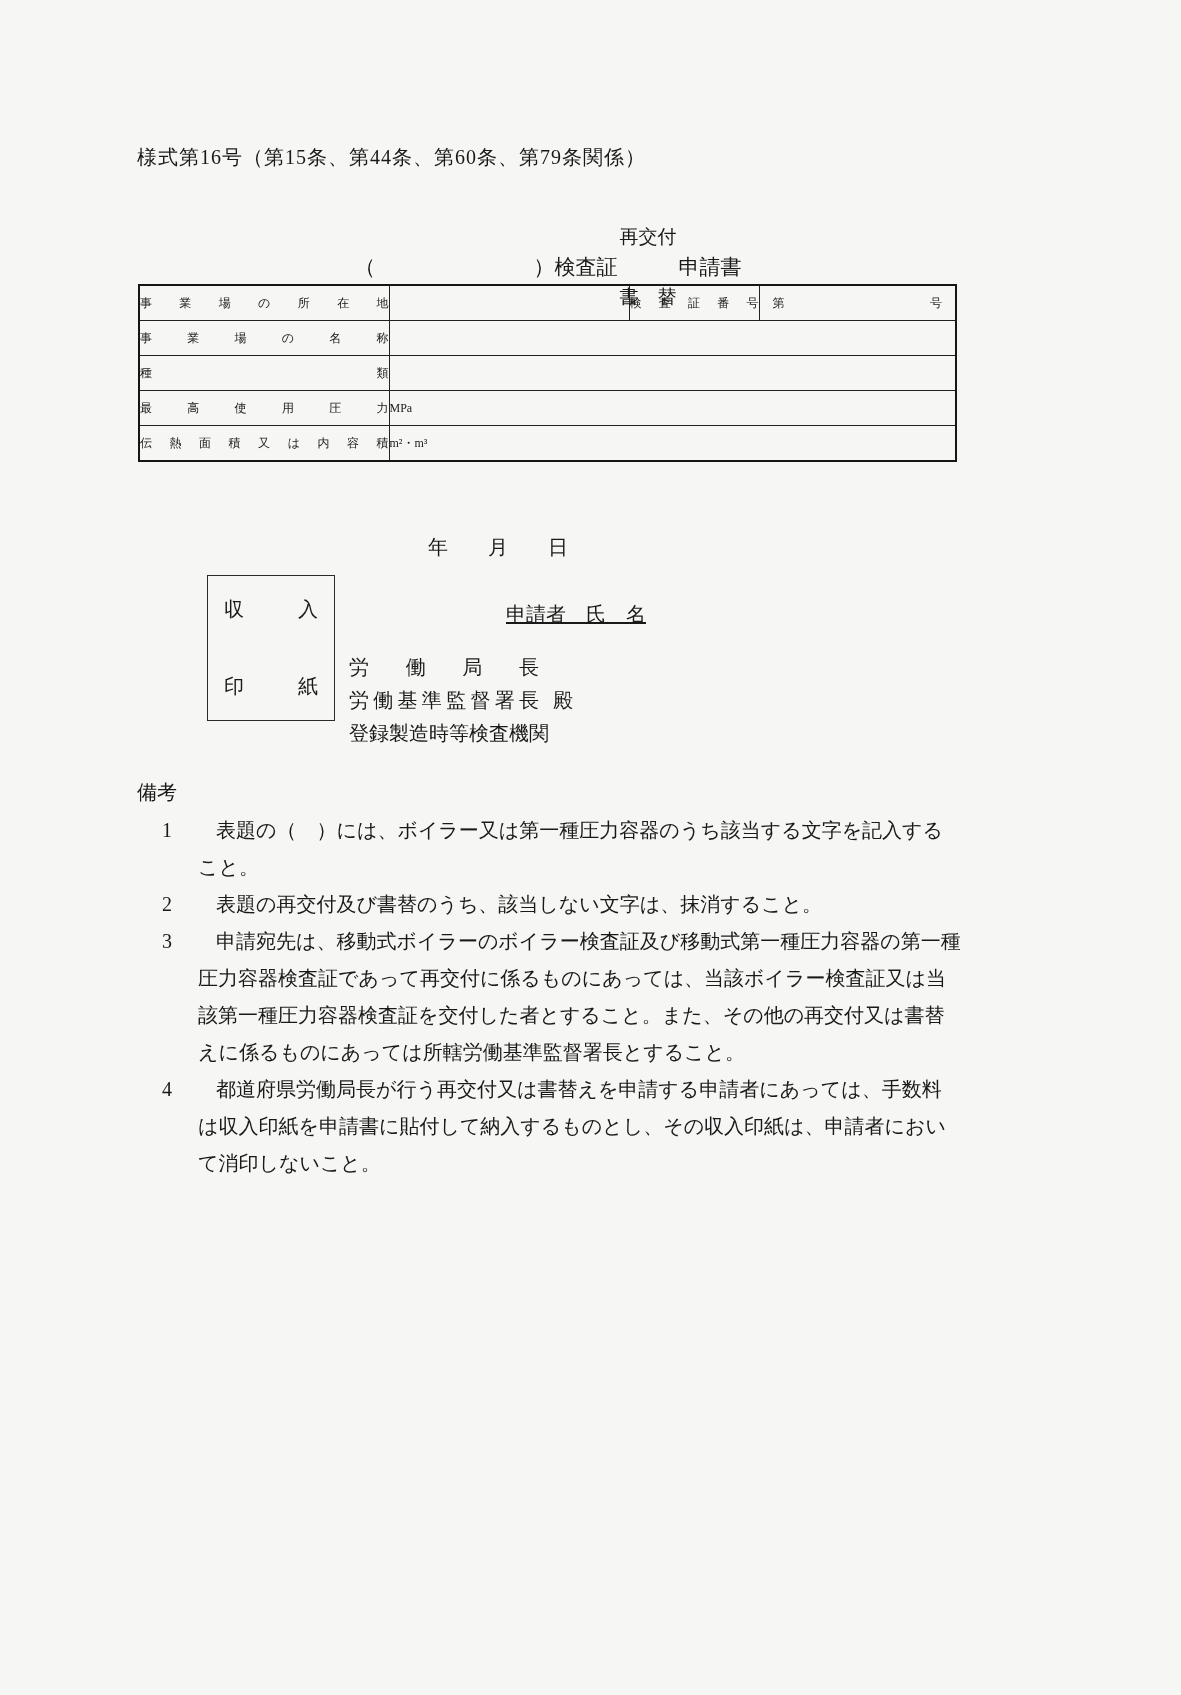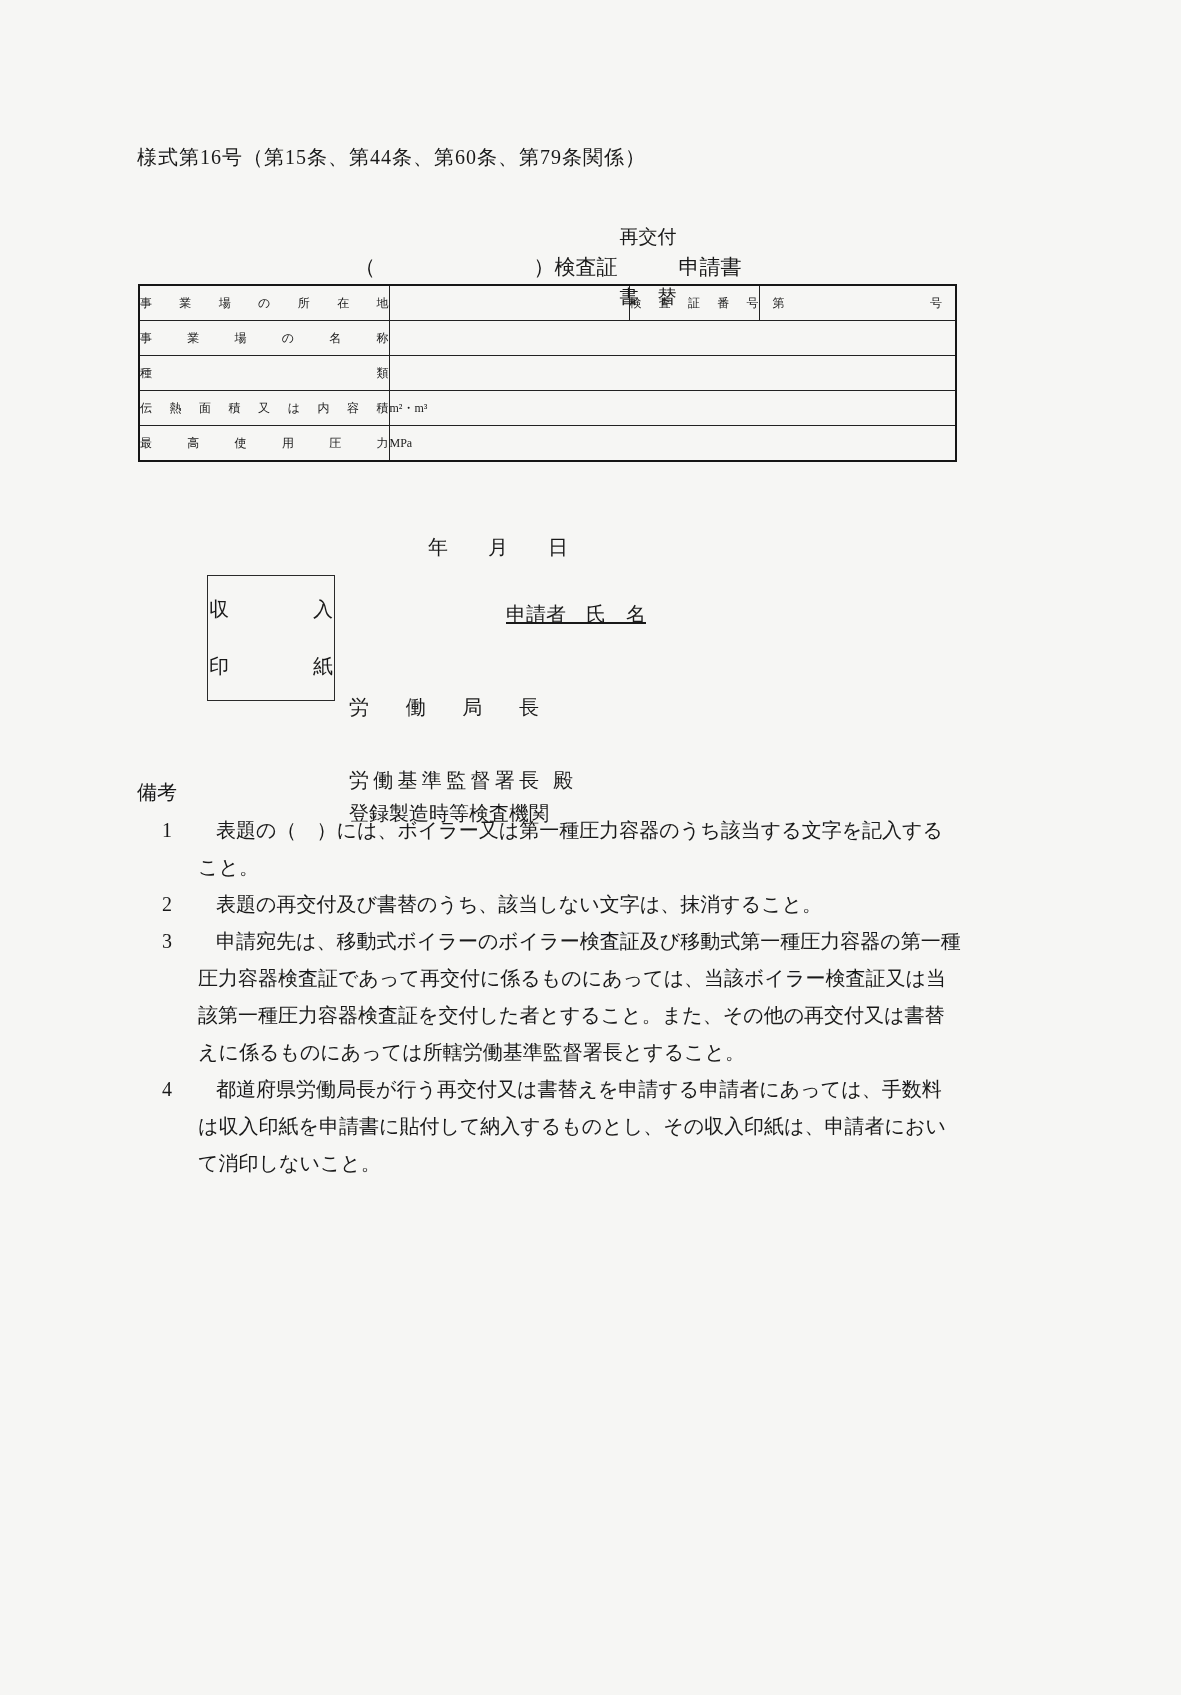--- a/index.html
+++ b/index.html
@@ -23,26 +23,26 @@
   table.form{left:138px;top:284px;position:absolute;border-collapse:collapse;table-layout:fixed;width:817px;background:transparent;}
   table.form{border:2px solid #161616;}
   table.form td{border:1.5px solid #222;height:34px;font-size:12px;padding:0;vertical-align:middle;overflow:hidden;}
   td.lbl{padding:0 10px;}
   .jtext{text-align:justify;text-align-last:justify;}
   td.unitcell{padding-left:350px;font-family:"Liberation Serif","DejaVu Serif",serif;}
   .certno-inner{display:flex;justify-content:space-between;padding:0 13px;}
   
   .date-line{left:428px;top:534px;font-size:20px;}
   
-  .stamp-box{left:207px;top:575px;width:128px;height:126px;border:1.5px solid #2a2a2a;box-sizing:border-box;
-    display:flex;flex-direction:column;justify-content:space-between;padding:20px 1px;font-size:20px;}
+  .stamp-box{left:207px;top:575px;width:128px;height:146px;border:1.5px solid #2a2a2a;box-sizing:border-box;
+    display:flex;flex-direction:column;justify-content:space-between;padding:20px 16px;font-size:20px;}
   .stamp-box span{text-align:justify;text-align-last:justify;}
   .applicant{left:506px;top:601px;font-size:20px;text-decoration:underline;}
   .addressees{left:349px;top:651px;font-size:20px;line-height:33px;}
-  .addr-justify{display:inline-block;width:190px;text-align:justify;text-align-last:justify;margin-top:40px;}
+  .addr-justify{display:inline-block;width:190px;text-align:justify;text-align-last:justify;}
   .addr-line{white-space:nowrap;}
   .honorific{margin-left:14px;}
   
   .remarks-heading{left:137px;top:779px;font-size:20px;}
   .remarks{left:138px;top:812px;width:824px;font-size:20px;line-height:37px;}
   .remark-item{position:relative;padding-left:60px;text-indent:18px;}
   .remark-num{position:absolute;left:24px;top:0;text-indent:0;}
 </style>
 </head>
 <body>
@@ -82,26 +82,26 @@
   </tr>
   <tr>
     <td class="lbl jtext">事業場の名称</td>
     <td colspan="3"></td>
   </tr>
   <tr>
     <td class="lbl jtext">種類</td>
     <td colspan="3"></td>
   </tr>
   <tr>
+    <td class="lbl jtext">最高使用圧力</td>
+    <td colspan="3" class="unitcell">MPa</td>
+  </tr>
+  <tr>
     <td class="lbl jtext">伝熱面積又は内容積</td>
     <td colspan="3" class="unitcell">m²・m³</td>
-  </tr>
-  <tr>
-    <td class="lbl jtext">最高使用圧力</td>
-    <td colspan="3" class="unitcell">MPa</td>
   </tr>
 </tbody>
   </table>
 
 <div class="abs date-line">年　　月　　日</div>
 
 <div class="abs stamp-box">
   <span>収入</span>
   <span>印紙</span>
 </div>

